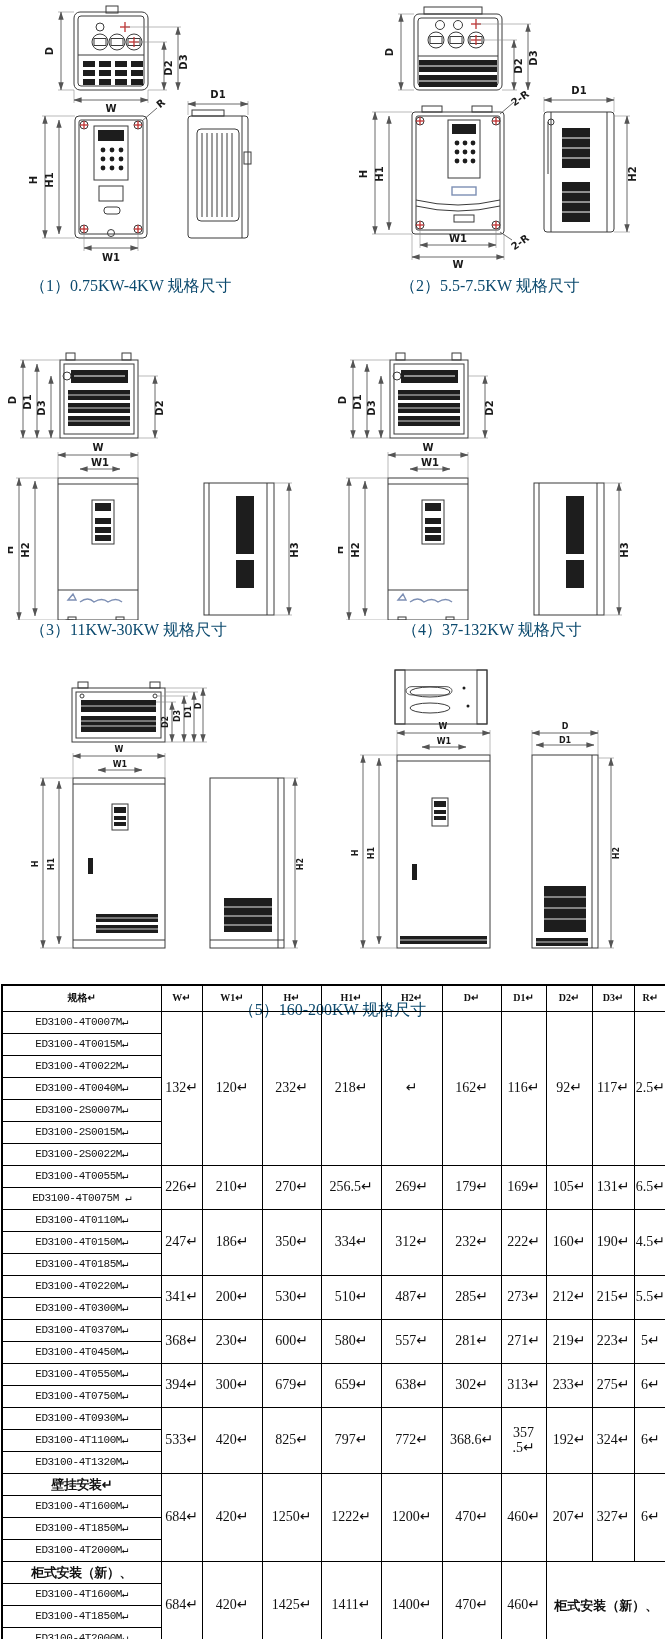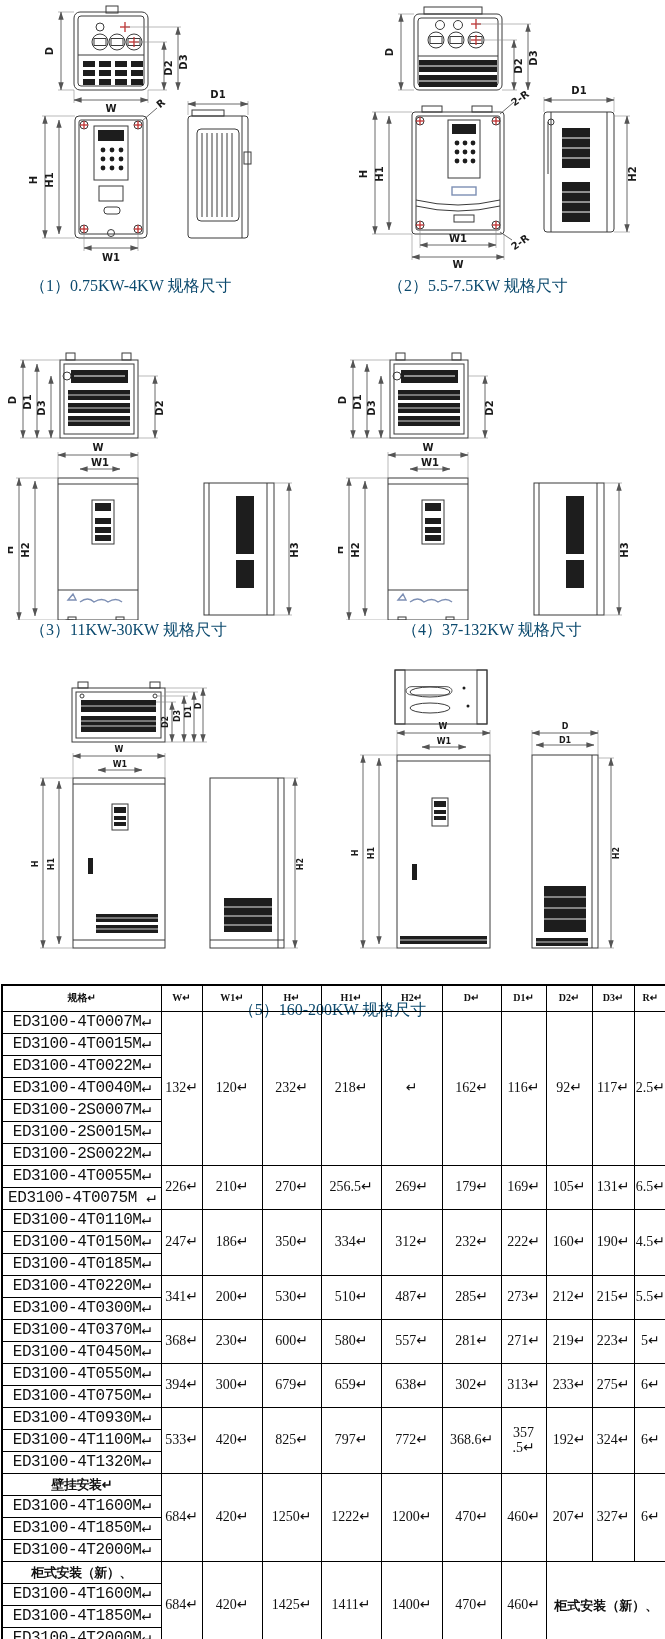--- a/index.html
+++ b/index.html
@@ -15,21 +15,21 @@
   text.dl{font:600 10px "DejaVu Sans",sans-serif;fill:#1a1a1a;text-anchor:middle;}
   text.dls{font:600 8px "DejaVu Sans",sans-serif;fill:#1a1a1a;text-anchor:middle;}
   .cap{position:absolute;font:16px "Liberation Serif",serif;color:#0c4a6e;white-space:nowrap;}
   #cap5{left:0;width:665px;text-align:center;margin-top:48px;}
   table#spec{position:absolute;left:1px;top:984px;width:663px;border-collapse:collapse;
              table-layout:fixed;border:2px solid #000;}
   #spec td{border:1px solid #000;text-align:center;vertical-align:middle;
            font:14px "Liberation Serif",serif;padding:0;height:21px;line-height:1.05;
            overflow:hidden;}
   #spec tr.hdr td{height:25px;font-weight:bold;font-size:10px;}
-  #spec td.spec{font-family:"Liberation Mono",monospace;font-size:16px;letter-spacing:-0.4px;}
+  #spec td.spec{font-family:"Liberation Mono",monospace;font-size:11px;letter-spacing:-0.4px;}
   #spec td.grp{font-family:"Liberation Serif",serif;font-weight:bold;font-size:13px;margin-top:10px;}
   #spec td.val{white-space:pre-line;}
   #spec td.merged{font-weight:bold;font-size:13px;}
 </style>
 </head>
 <body>
 
 <div id="page">
 
 <svg id="diag1" class="diag" style="left:20px;top:2px" width="320" height="266" viewBox="0 0 320 266">
@@ -277,21 +277,21 @@
   <text class="dl" transform="rotate(-90 31 172)" x="31" y="172">H1</text>
   <text class="dl" x="106" y="240">W1</text>
   <text class="dl" x="106" y="266">W</text>
   <text class="dl" transform="rotate(-35 170 99)" x="170" y="99">2-R</text>
   <text class="dl" transform="rotate(-35 170 243)" x="170" y="243">2-R</text>
   <text class="dl" x="227" y="92">D1</text>
   <text class="dl" transform="rotate(-90 284 172)" x="284" y="172">H2</text>
 </svg>
 
 <div class="cap" style="left:30px;top:276px">（1）0.75KW-4KW 规格尺寸</div>
-<div class="cap" style="left:388px;top:276px">（2）5.5-7.5KW 规格尺寸</div>
+<div class="cap" style="left:400px;top:276px">（2）5.5-7.5KW 规格尺寸</div>
 
 <svg id="diag3" class="diag" style="left:8px;top:338px" width="302" height="282" viewBox="0 0 302 282">
   <defs>
         <marker id="ar3" markerWidth="9" markerHeight="7" refX="8.5" refY="3" orient="auto-start-reverse">
           <path d="M0,0 L9,3 L0,6 z" fill="#555"></path>
         </marker>
       </defs>
   <g>
     <rect class="ln" x="52" y="22" width="78" height="78"></rect>
     <rect class="ln" x="56" y="26" width="70" height="70"></rect>

